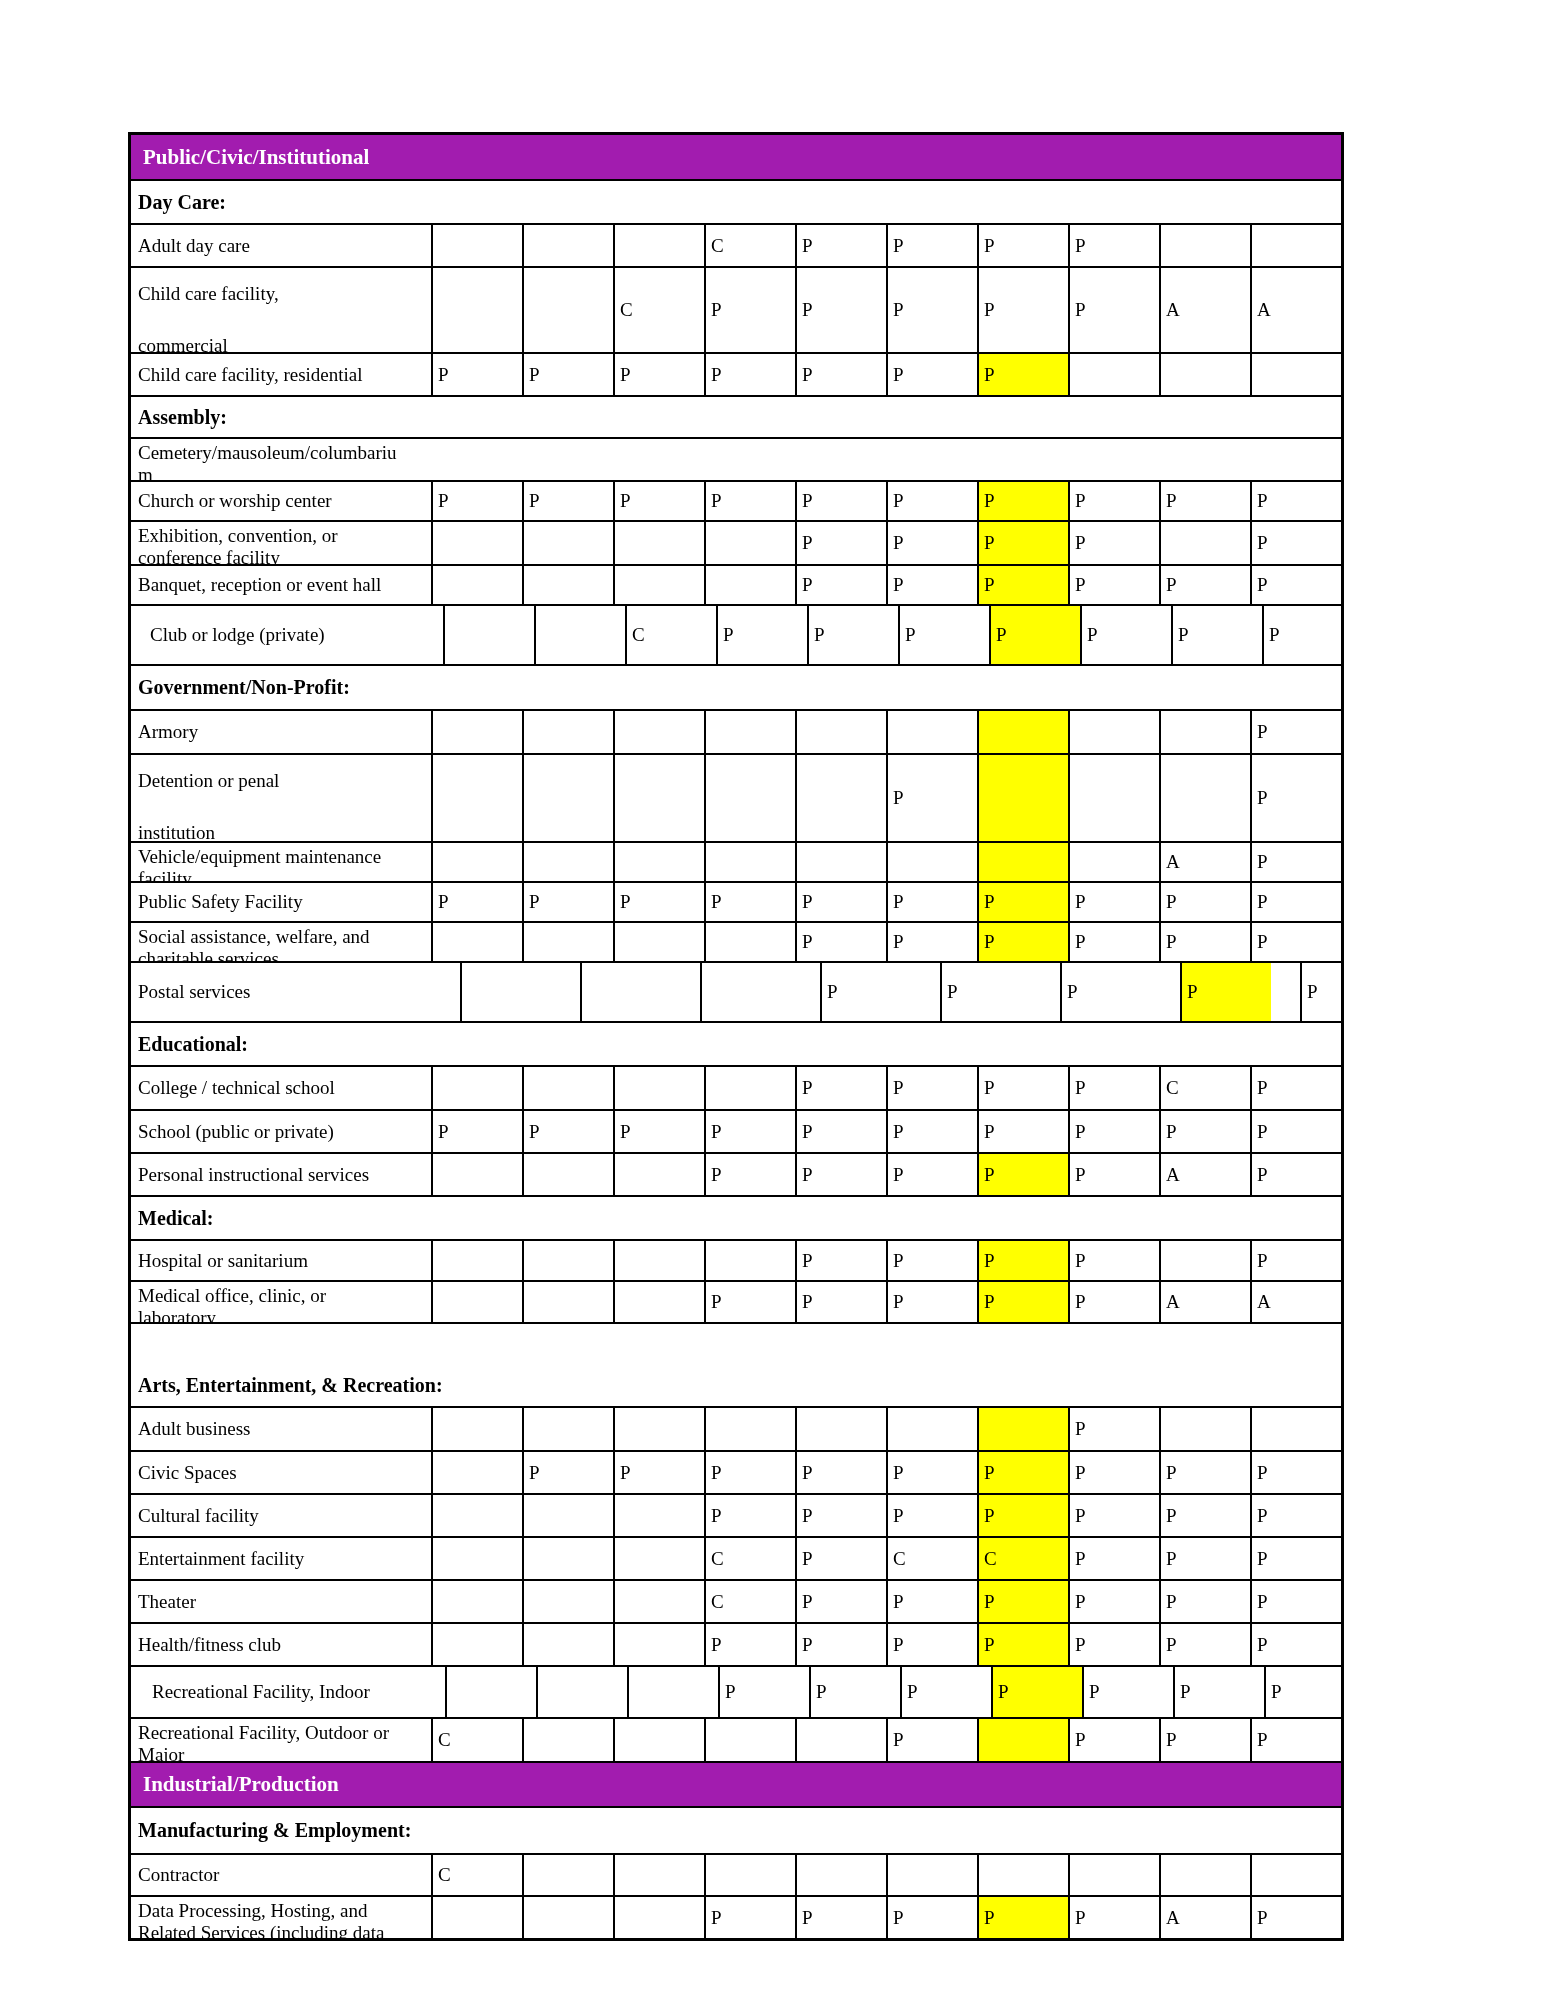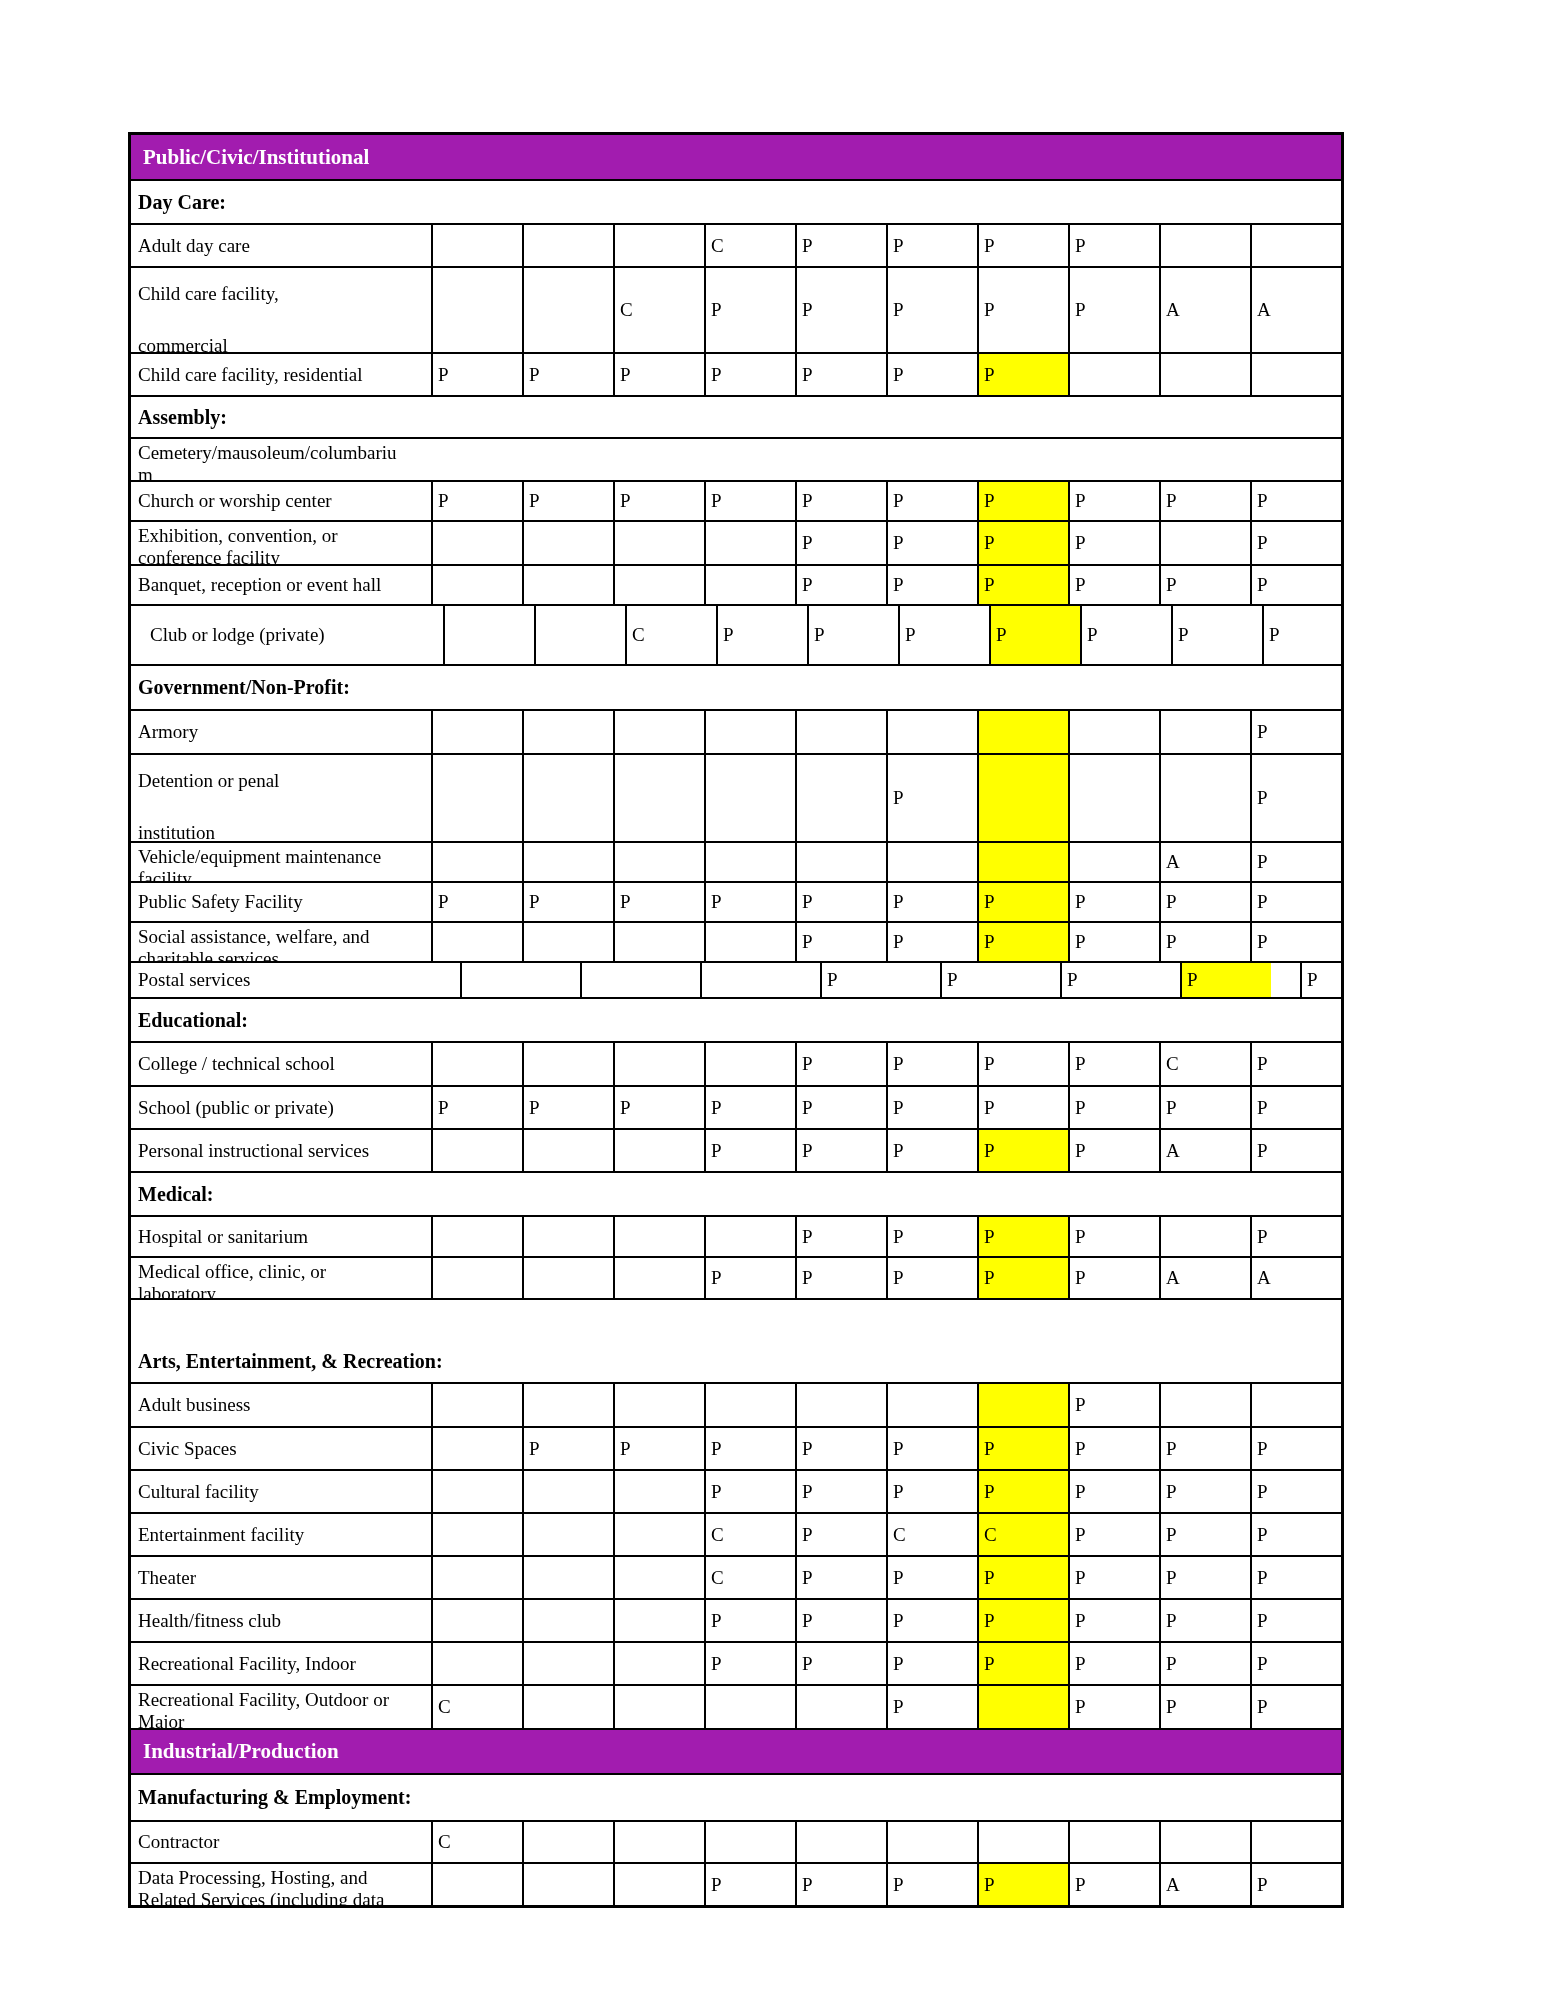--- a/index.html
+++ b/index.html
@@ -295,21 +295,21 @@
         <div class="val-cell"></div>
         <div class="val-cell"></div>
         <div class="val-cell"></div>
         <div class="val-cell">P</div>
         <div class="val-cell">P</div>
         <div class="val-cell hl">P</div>
         <div class="val-cell">P</div>
         <div class="val-cell">P</div>
         <div class="val-cell">P</div>
       </div>
-      <div class="row use" style="height: 36px; gap: 29px;">
+      <div class="row use" style="height: 60px; gap: 29px;">
         <div class="name-cell">
           <span>Postal services</span>
         </div>
         <div class="val-cell"></div>
         <div class="val-cell"></div>
         <div class="val-cell"></div>
         <div class="val-cell">P</div>
         <div class="val-cell">P</div>
         <div class="val-cell">P</div>
         <div class="val-cell hl">P</div>
@@ -485,21 +485,21 @@
         <div class="val-cell"></div>
         <div class="val-cell"></div>
         <div class="val-cell">P</div>
         <div class="val-cell">P</div>
         <div class="val-cell">P</div>
         <div class="val-cell hl">P</div>
         <div class="val-cell">P</div>
         <div class="val-cell">P</div>
         <div class="val-cell">P</div>
       </div>
-      <div class="row use" style="height: 43px;">
+      <div class="row use" style="height: 52px; padding-left: 14px;">
         <div class="name-cell">
           <span>Recreational Facility, Indoor</span>
         </div>
         <div class="val-cell"></div>
         <div class="val-cell"></div>
         <div class="val-cell"></div>
         <div class="val-cell">P</div>
         <div class="val-cell">P</div>
         <div class="val-cell">P</div>
         <div class="val-cell hl">P</div>

